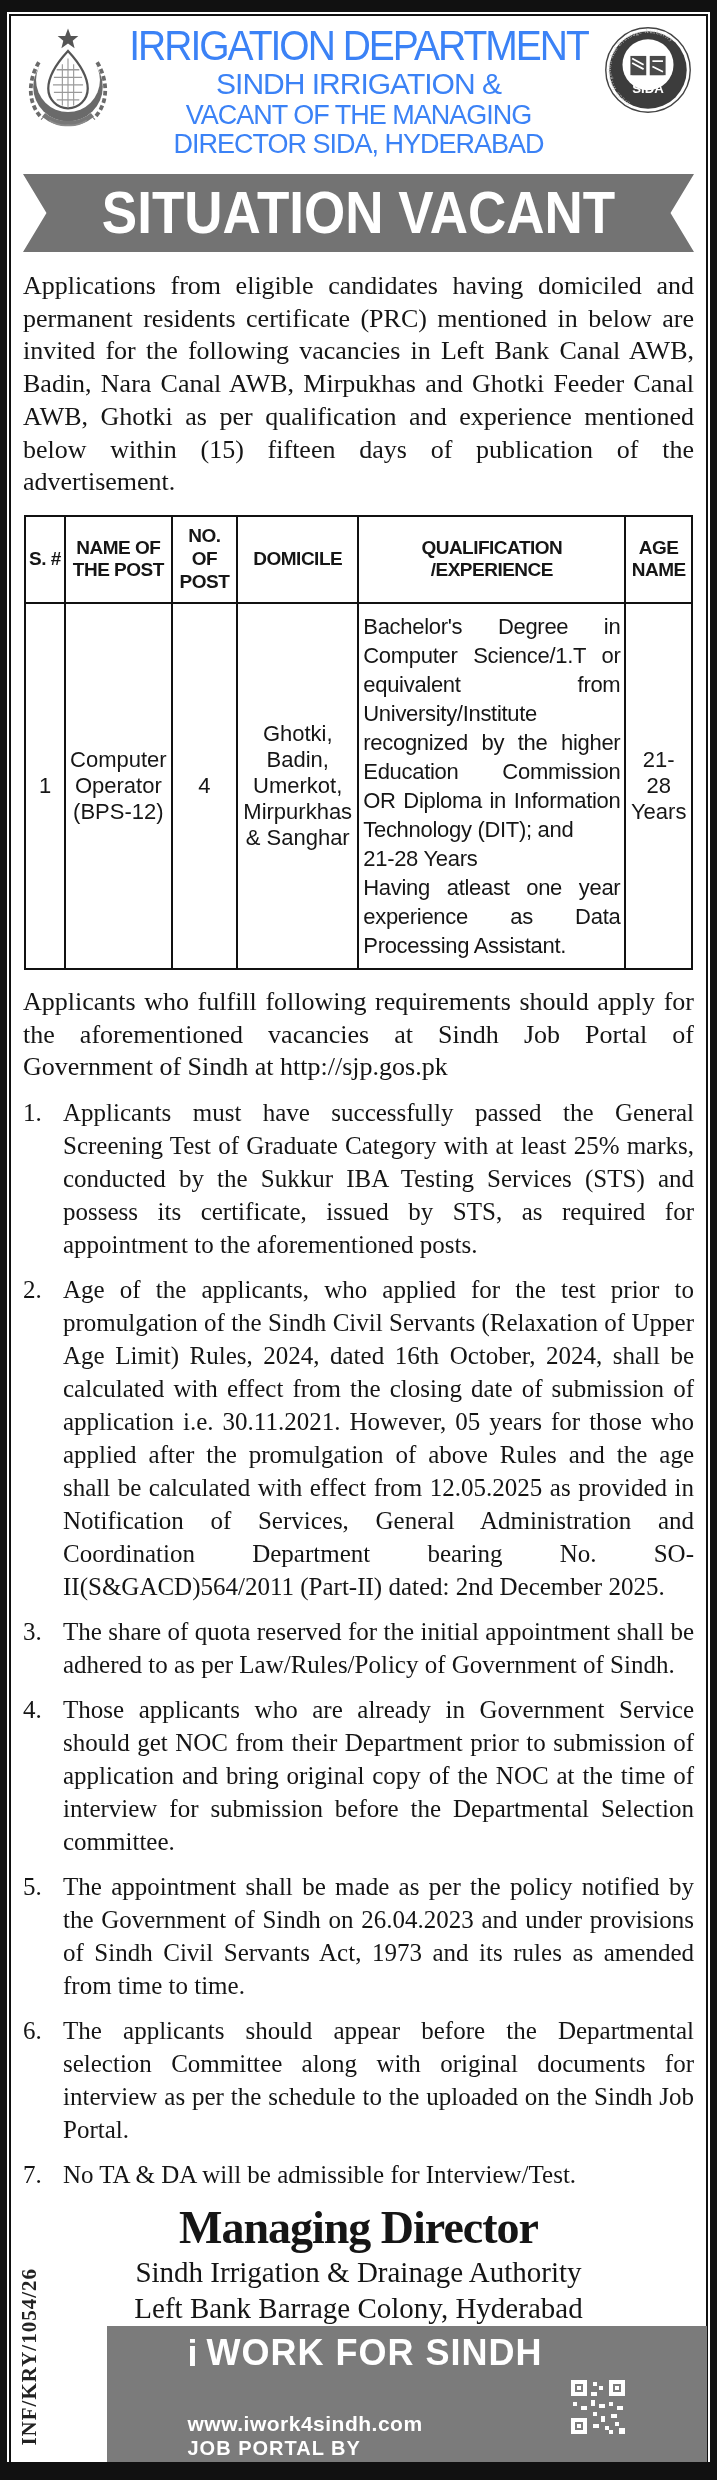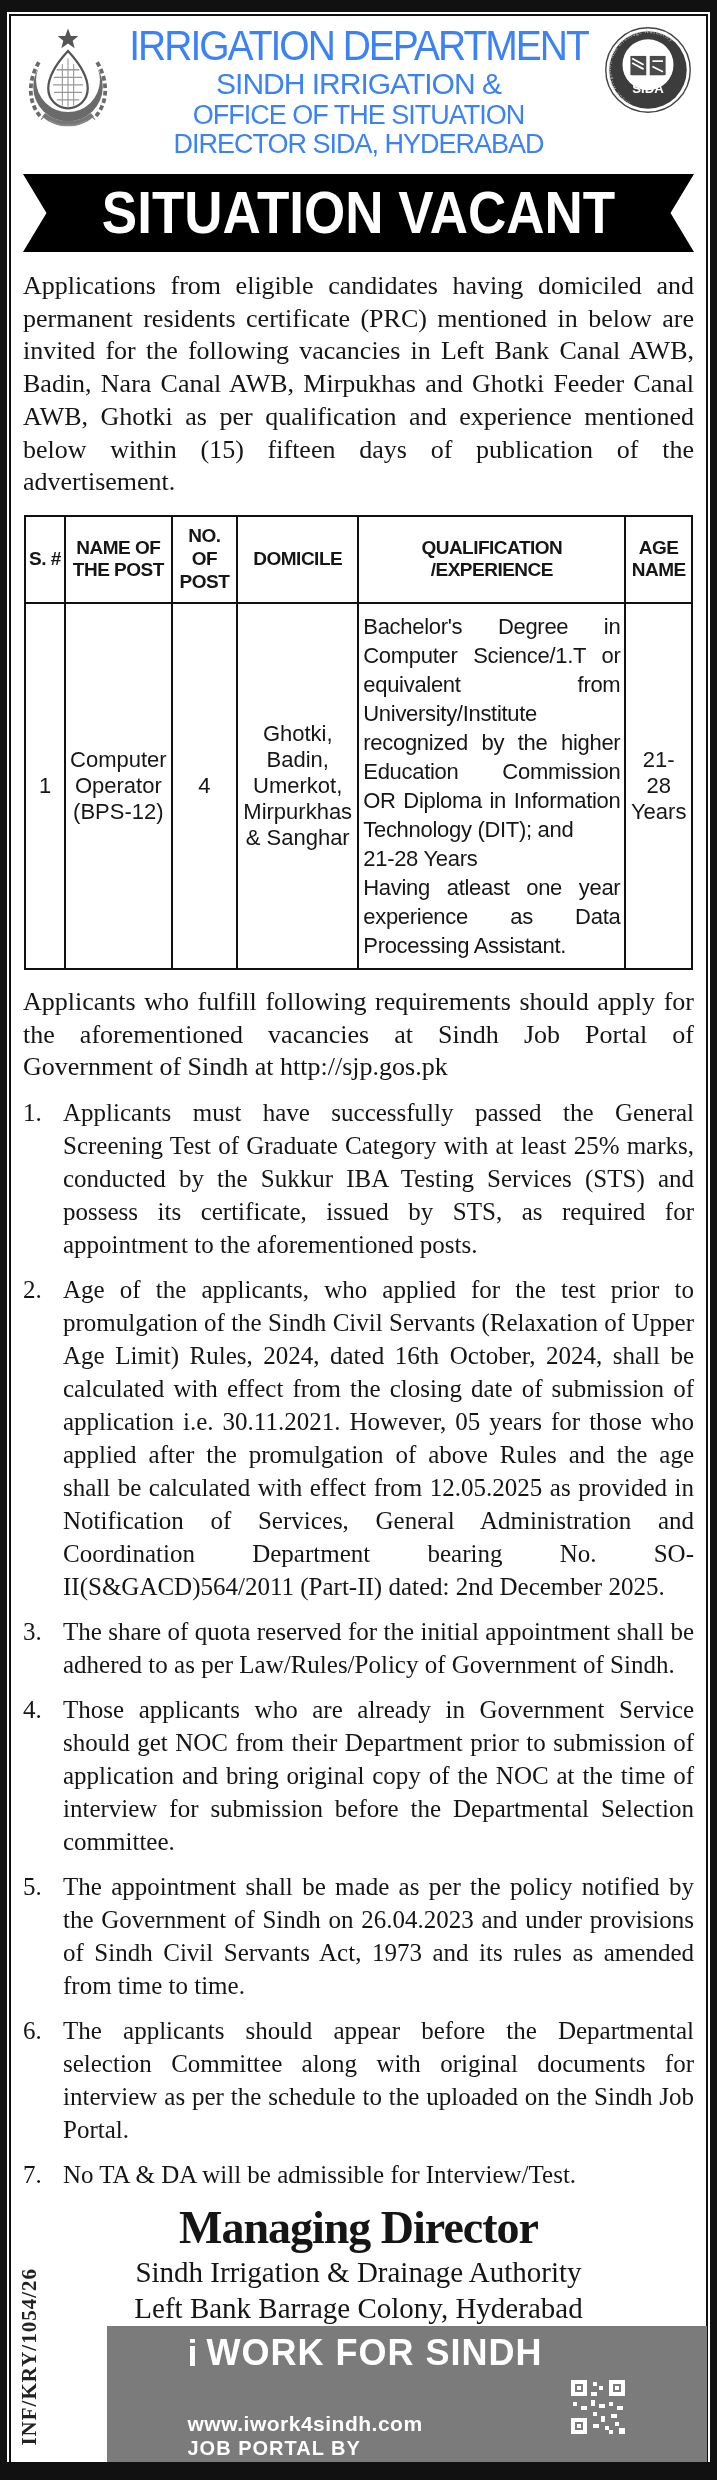--- a/index.html
+++ b/index.html
@@ -18,21 +18,21 @@
   
   .hdr{display:flex;align-items:flex-start;margin-top:4px;}
   .logo-left{width:96px;flex:none;}
   .logo-right{width:96px;flex:none;display:flex;justify-content:center;}
   .titles{flex:1;text-align:center;font-family:"Liberation Sans", sans-serif;font-weight:normal;color:#3b82f6;}
   .t1{font-size:39px;letter-spacing:-2px;line-height:1.05;transform:scaleY(1.1);}
   .t2{font-size:30px;letter-spacing:-1px;line-height:1.12;}
   .t3{font-size:27px;letter-spacing:-1px;line-height:1.1;}
   
   .ribbon{
-    margin:14px 2px 6px 2px;background:#000000;color:#fff;height:78px;flex:none;
+    margin:14px 2px 6px 2px;background:#737373;color:#fff;height:78px;flex:none;
     display:flex;align-items:center;justify-content:center;
     font-family:"Liberation Sans", sans-serif;font-weight:bold;font-size:53px;letter-spacing:0px;
     clip-path:polygon(0 0,100% 0,96.5% 50%,100% 100%,0 100%,3.5% 50%);
   }
   .ribbon span{transform:scaleY(1.12);}
   
   .para{font-size:26px;line-height:1.26;text-align:justify;margin:12px 2px 0 2px;}
   
   table.vac{width:calc(100% - 6px);margin:16px auto 4px auto;border-collapse:collapse;
     font-family:"Liberation Sans", sans-serif;color:#161616;}
@@ -89,21 +89,21 @@
           <path d="M19 38 C6 60 8 84 23 98" stroke="#6a6a6a" fill="none" stroke-width="4" stroke-dasharray="5 3"></path>
           <path d="M81 38 C94 60 92 84 77 98" stroke="#6a6a6a" fill="none" stroke-width="4" stroke-dasharray="5 3"></path>
           <path d="M24 94 C38 106 62 106 76 94" stroke="#777" fill="none" stroke-width="5"></path>
           <path d="M30 100 q10 6 20 5 q10 1 20 -5" stroke="#8b8b8b" fill="none" stroke-width="2"></path>
         </svg>
       </div>
 
       <div class="titles">
         <div class="t1">IRRIGATION DEPARTMENT</div>
         <div class="t2">SINDH IRRIGATION &amp;</div>
-        <div class="t3">OFFICE OF THE SITUATION</div>
+        <div class="t3">VACANT OF THE MANAGING</div>
         <div class="t3">DIRECTOR SIDA, HYDERABAD</div>
       </div>
 
       <div class="logo-right">
         <svg viewBox="0 0 100 100" width="88" height="88">
           <defs>
             <path id="ringpath" d="M50,92 a42,42 0 1,1 0.01,0"></path>
           </defs>
           <circle cx="50" cy="50" r="48" fill="#fff" stroke="#444" stroke-width="1.6"></circle>
           <circle cx="50" cy="50" r="44" fill="#3c3c3c"></circle>

